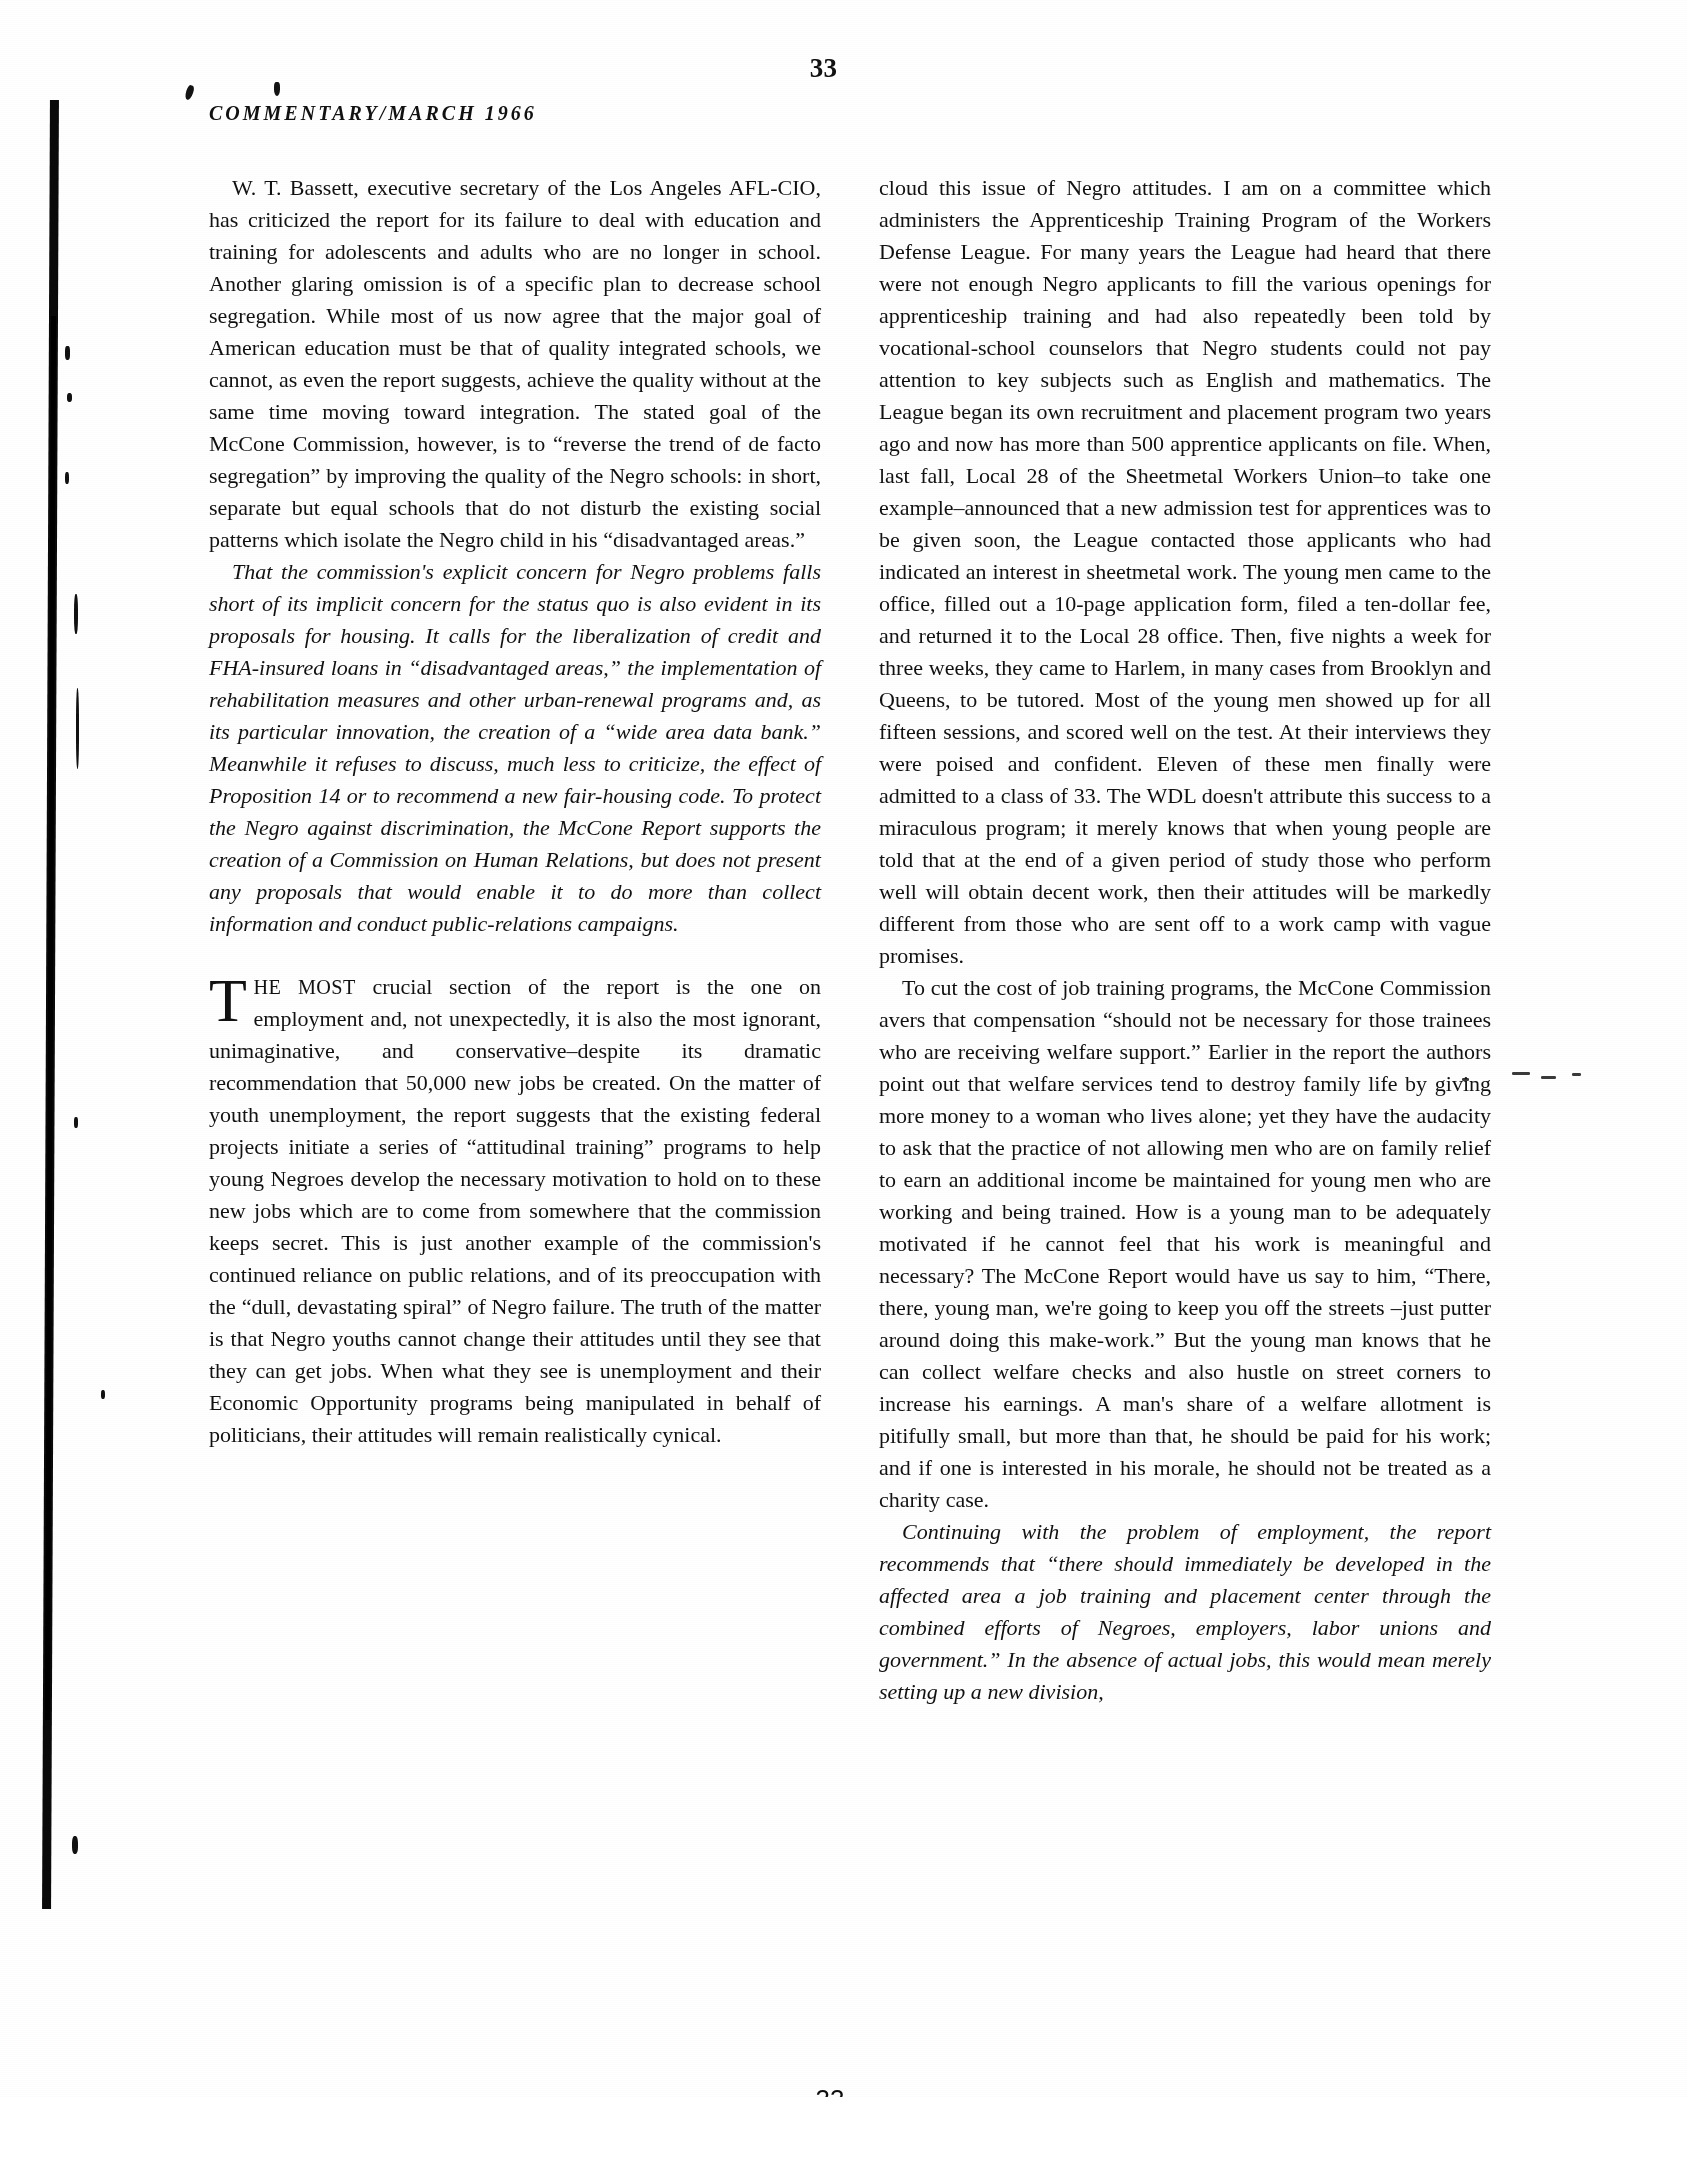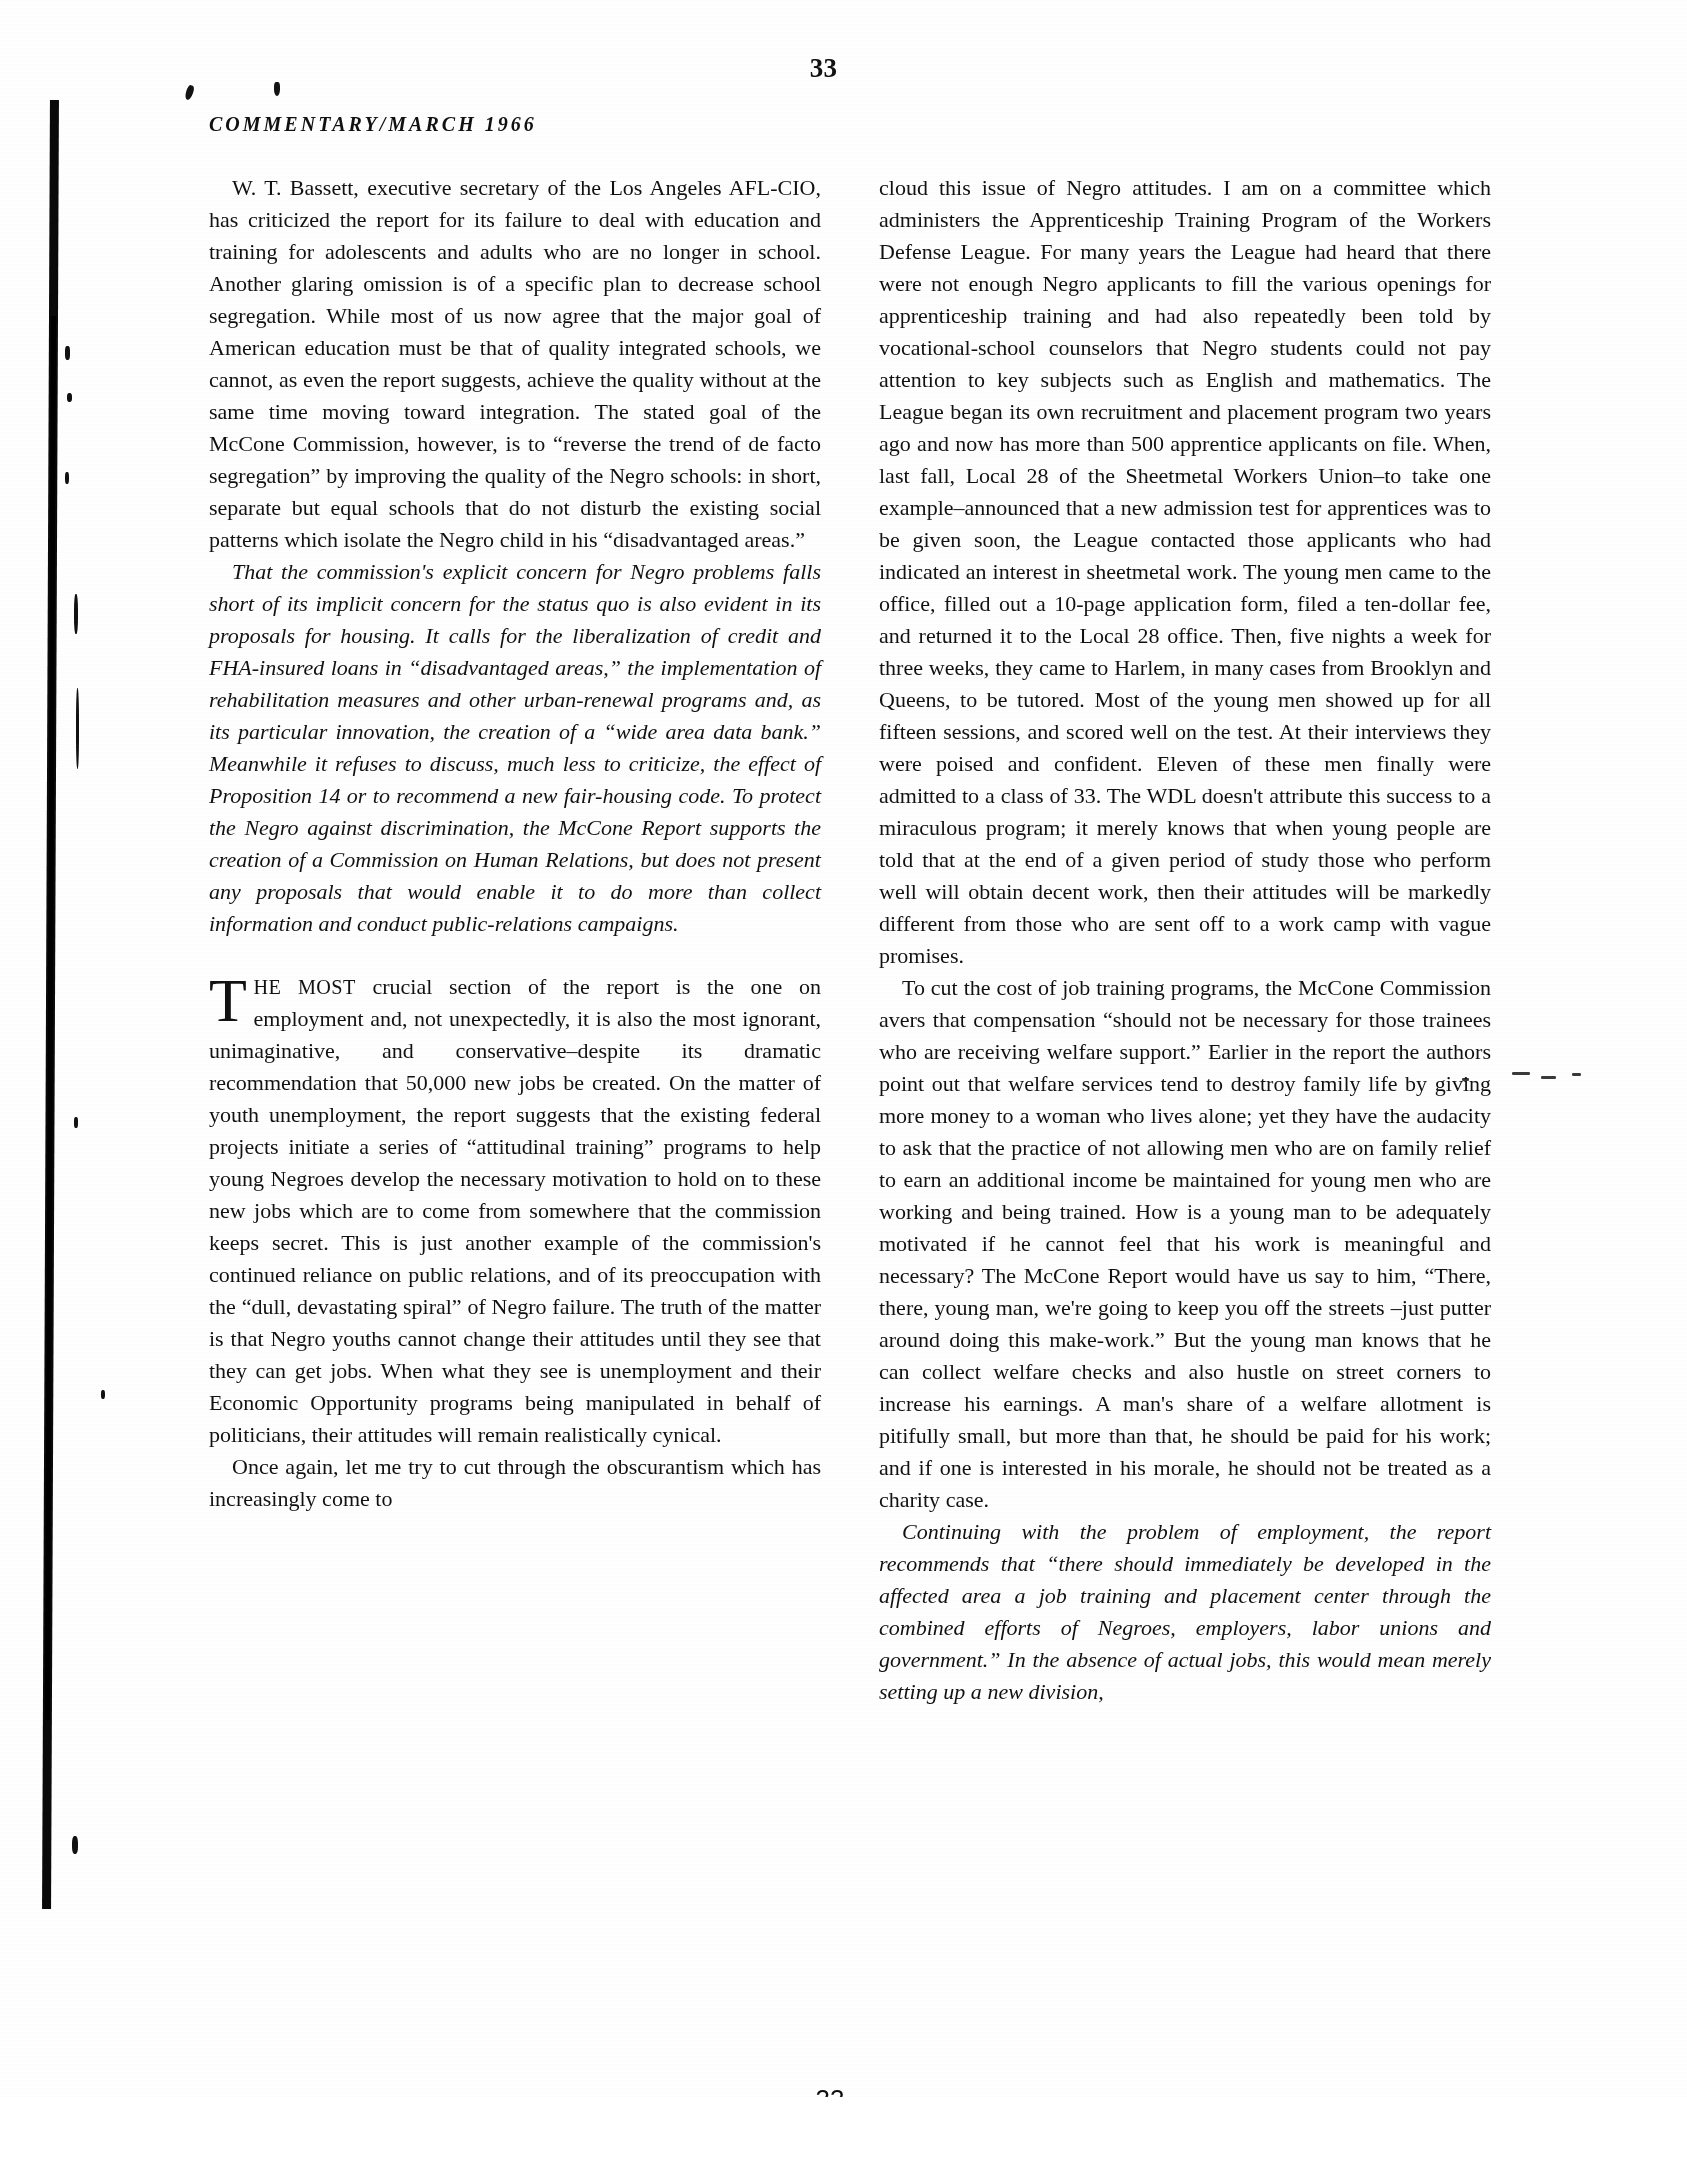--- a/index.html
+++ b/index.html
@@ -66,21 +66,21 @@
     text-align: center;
     font-family: "Liberation Serif", "DejaVu Serif", serif;
     font-weight: 700;
     font-size: 27px;
     letter-spacing: 0.3px;
     transform: translateX(-20px);
   }
   .running-head {
     position: absolute;
     left: 209px;
-    top: 113px;
+    top: 102px;
     font-family: "Liberation Serif", "DejaVu Serif", serif;
     font-style: italic;
     font-weight: 700;
     font-size: 20px;
     letter-spacing: 3px;
     white-space: nowrap;
   }
   .folio-bottom {
     position: absolute;
     left: 0;
@@ -186,21 +186,20 @@
   <div class="columns">
 
     <div class="col">
 
       <p>W. T. Bassett, executive secretary of the Los Angeles AFL-CIO, has criticized the report for its failure to deal with education and training for adolescents and adults who are no longer in school. Another glaring omission is of a specific plan to decrease school segregation. While most of us now agree that the major goal of American education must be that of quality integrated schools, we cannot, as even the report suggests, achieve the quality without at the same time moving toward integration. The stated goal of the McCone Commission, however, is to “reverse the trend of de facto segregation” by improving the quality of the Negro schools: in short, separate but equal schools that do not disturb the existing social patterns which isolate the Negro child in his “disadvantaged areas.”</p>
 
       <p class="italic">That the commission's explicit concern for Negro problems falls short of its implicit concern for the status quo is also evident in its proposals for housing. It calls for the liberalization of credit and FHA-insured loans in “disadvantaged areas,” the implementation of rehabilitation measures and other urban-renewal programs and, as its particular innovation, the creation of a “wide area data bank.” Meanwhile it refuses to discuss, much less to criticize, the effect of Proposition 14 or to recommend a new fair-housing code. To protect the Negro against discrimination, the McCone Report supports the creation of a Commission on Human Relations, but does not present any proposals that would enable it to do more than collect information and conduct public-relations campaigns.</p>
 
       <p class="dropcap-para no-indent gap-above"><span class="dropcap">T</span><span class="smallcaps">HE MOST</span><span> crucial section of the report is the one on employment and, not unexpectedly, it is also the most ignorant, unimaginative, and conservative–despite its dramatic recommendation that 50,000 new jobs be created. On the matter of youth unemployment, the report suggests that the existing federal projects initiate a series of “attitudinal training” programs to help young Negroes develop the necessary motivation to hold on to these new jobs which are to come from somewhere that the commission keeps secret. This is just another example of the commission's continued reliance on public relations, and of its preoccupation with the “dull, devastating spiral” of Negro failure. The truth of the matter is that Negro youths cannot change their attitudes until they see that they can get jobs. When what they see is unemployment and their Economic Opportunity programs being manipulated in behalf of politicians, their attitudes will remain realistically cynical.</span></p>
 
-      <p>Once again, let me try to cut through the obscurantism which has increasingly come to</p>
     </div>
 
     <div class="col">
       <p class="no-indent">cloud this issue of Negro attitudes. I am on a committee which administers the Apprenticeship Training Program of the Workers Defense League. For many years the League had heard that there were not enough Negro applicants to fill the various openings for apprenticeship training and had also repeatedly been told by vocational-school counselors that Negro students could not pay attention to key subjects such as English and mathematics. The League began its own recruitment and placement program two years ago and now has more than 500 apprentice applicants on file. When, last fall, Local 28 of the Sheetmetal Workers Union–to take one example–announced that a new admission test for apprentices was to be given soon, the League contacted those applicants who had indicated an interest in sheetmetal work. The young men came to the office, filled out a 10-page application form, filed a ten-dollar fee, and returned it to the Local 28 office. Then, five nights a week for three weeks, they came to Harlem, in many cases from Brooklyn and Queens, to be tutored. Most of the young men showed up for all fifteen sessions, and scored well on the test. At their interviews they were poised and confident. Eleven of these men finally were admitted to a class of 33. The WDL doesn't attribute this success to a miraculous program; it merely knows that when young people are told that at the end of a given period of study those who perform well will obtain decent work, then their attitudes will be markedly different from those who are sent off to a work camp with vague promises.</p>
 
       <p>To cut the cost of job training programs, the McCone Commission avers that compensation “should not be necessary for those trainees who are receiving welfare support.” Earlier in the report the authors point out that welfare services tend to destroy family life by giving more money to a woman who lives alone; yet they have the audacity to ask that the practice of not allowing men who are on family relief to earn an additional income be maintained for young men who are working and being trained. How is a young man to be adequately motivated if he cannot feel that his work is meaningful and necessary? The McCone Report would have us say to him, “There, there, young man, we're going to keep you off the streets –just putter around doing this make-work.” But the young man knows that he can collect welfare checks and also hustle on street corners to increase his earnings. A man's share of a welfare allotment is pitifully small, but more than that, he should be paid for his work; and if one is interested in his morale, he should not be treated as a charity case.</p>
 
       <p class="italic">Continuing with the problem of employment, the report recommends that “there should immediately be developed in the affected area a job training and placement center through the combined efforts of Negroes, employers, labor unions and government.” In the absence of actual jobs, this would mean merely setting up a new division,</p>
     </div>
 

